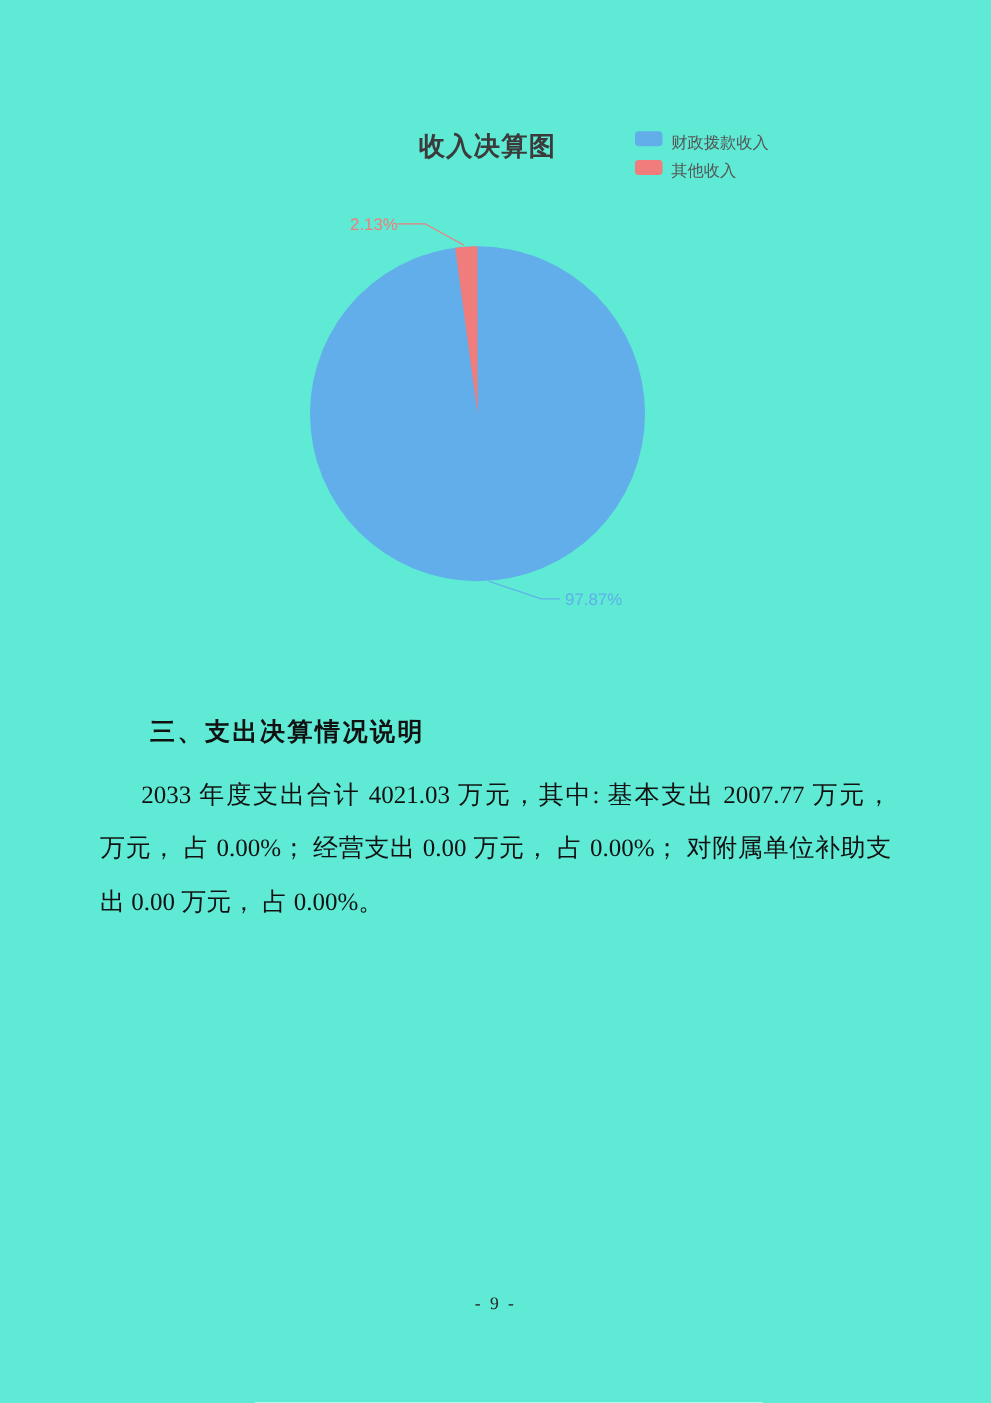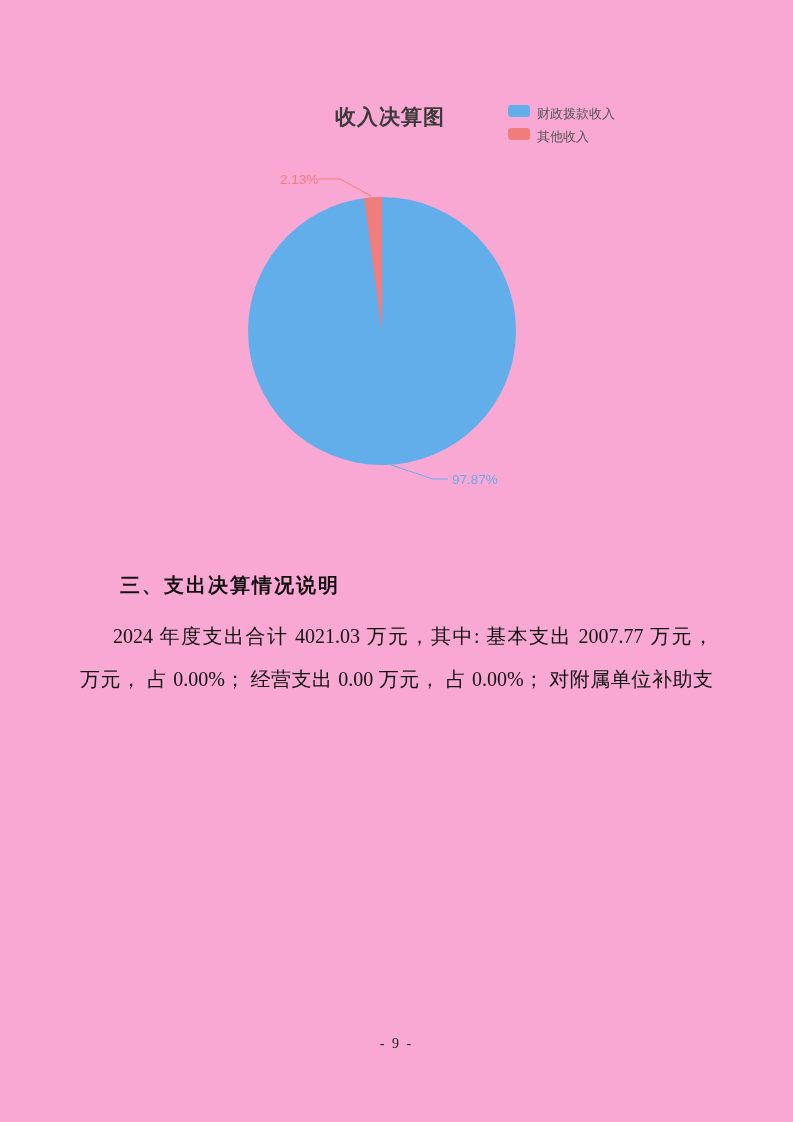--- a/index.html
+++ b/index.html
@@ -1,20 +1,20 @@
 <!DOCTYPE html>
 <html><head>
 <meta charset="utf-8">
 <style>
   html, body { margin: 0; padding: 0; background: #ffffff; }
   .page {
     position: relative;
     width: 793px;
     height: 1122px;
-    background: #f9a8d4;
+    background: #5eead4;
     overflow: hidden;
     font-family: "Liberation Serif", "DejaVu Serif", serif;
   }
 
   
   .chart-title {
     position: absolute;
     left: 230px; top: 103px; width: 320px;
     text-align: center;
     font-family: "Liberation Sans", "DejaVu Sans", sans-serif;
@@ -107,19 +107,20 @@
     <polyline points="88,19 110,19 141,36" fill="none" stroke-width="1" stroke="#F07C7C"></polyline>
     <text x="50" y="24" text-anchor="start" fill="#F07C7C">2.13%</text>
 
     <polyline points="161,305 203,319 218,319" fill="none" stroke-width="1" stroke="#61AEEB"></polyline>
     <text x="222" y="324" text-anchor="start" fill="#61AEEB">97.87%</text>
   </svg>
 
   <div class="section-heading">三、支出决算情况说明</div>
 
   <div class="paragraph">
-    <div class="para-line first">2024 年度支出合计 4021.03 万元，其中: 基本支出 2007.77 万元，</div>
+    <div class="para-line first">2033 年度支出合计 4021.03 万元，其中: 基本支出 2007.77 万元，</div>
     <div class="para-line">万元， 占 0.00%； 经营支出 0.00 万元， 占 0.00%； 对附属单位补助支</div>
+    <div class="para-line last">出 0.00 万元， 占 0.00%。</div>
   </div>
 
   <div class="page-number">- 9 -</div>
 
 </div>
 
 </body></html>

